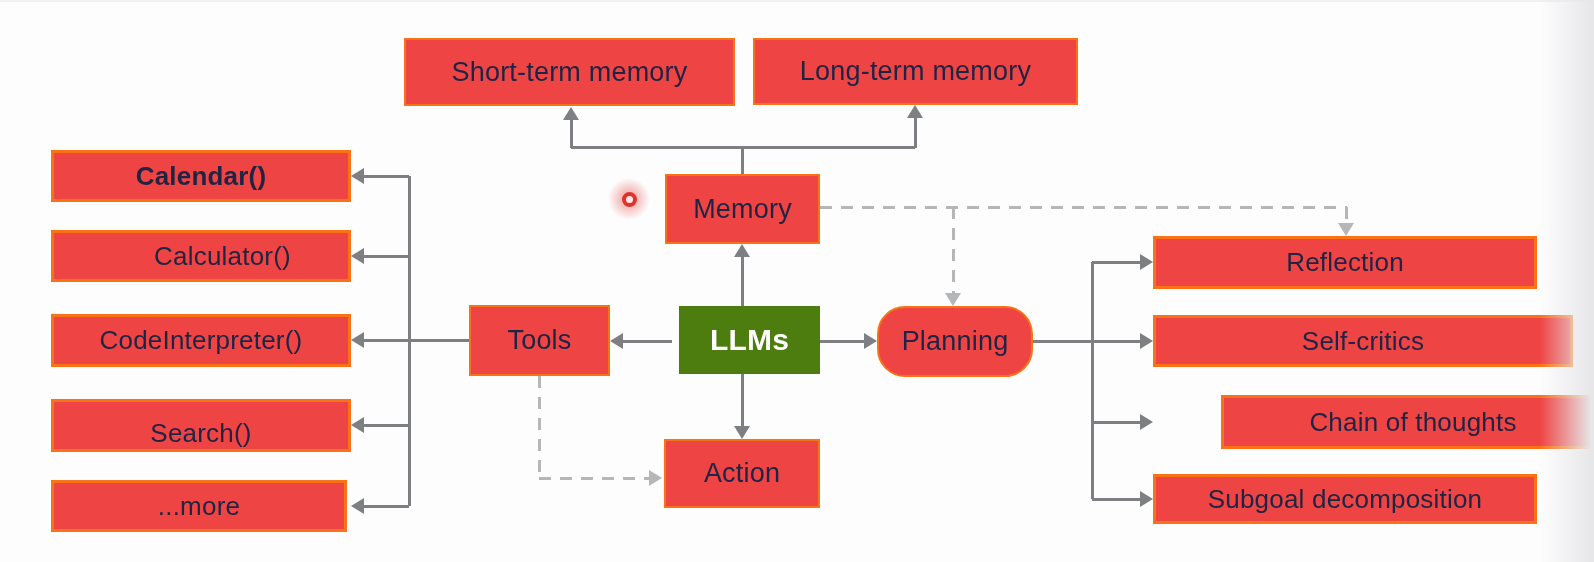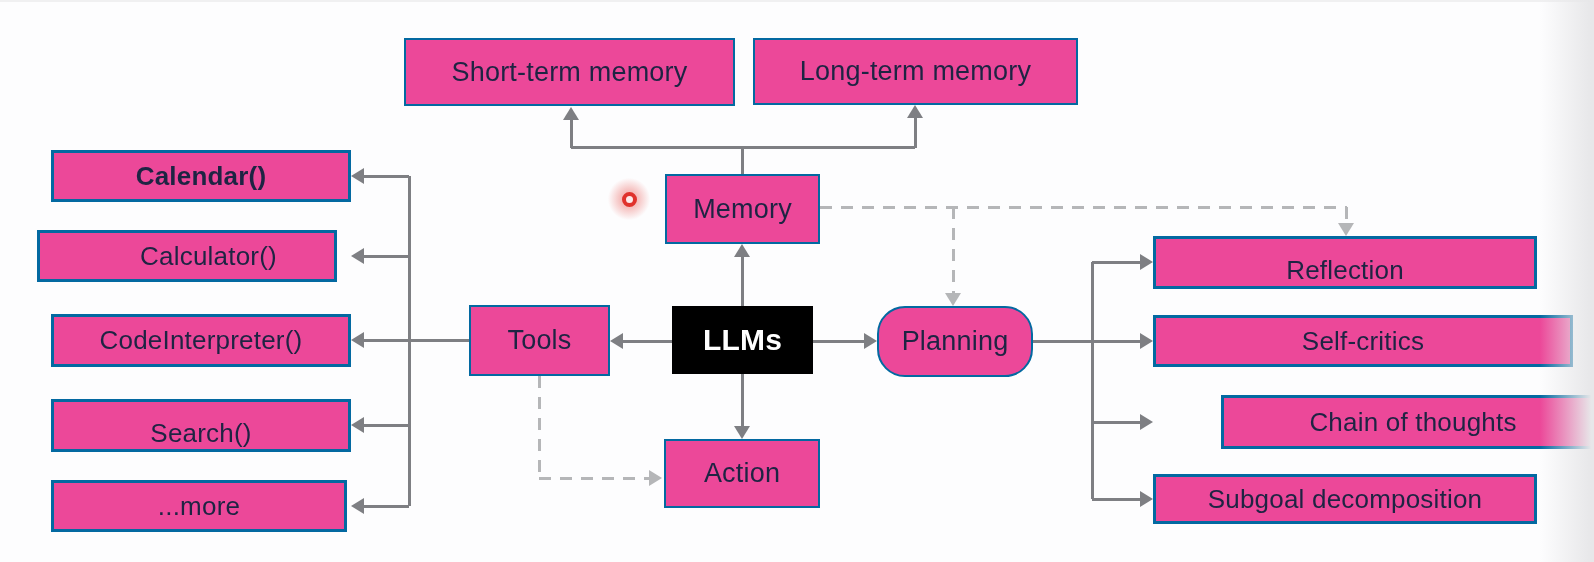--- a/index.html
+++ b/index.html
@@ -13,34 +13,35 @@
   #top-sliver{position:absolute;left:0;top:0;width:100%;height:2px;background:#f0f0f1;}
   #right-fade{
     position:absolute;top:0;right:0;width:54px;height:100%;
     background:linear-gradient(to right, rgba(230,230,232,0) 0%, #e7e7e9 95%);
     pointer-events:none;
   }
   .node{
     position:absolute;
     box-sizing:border-box;
     display:flex;align-items:center;justify-content:center;
-    background:#ec4899;
-    border:3px solid #0369a1;
+    background:#ef4444;
+    border:3px solid #f97316;
     color:#1e2443;
     font-size:26px;
     letter-spacing:0.2px;
     white-space:nowrap;
   }
   .node.center{border-width:2px;font-size:27px;}
   .node.primary{
-    background:#000000;
+    background:#4d7c0f;
     border:none;
     color:#ffffff;
     font-weight:bold;
     font-size:30px;
+    margin-left:7px;
   }
   .line{position:absolute;}
   .line.solid{background:#7e7f83;}
   .line.dashed-h{background:repeating-linear-gradient(90deg,#b5b6b8 0 12px,transparent 12px 21px);}
   .line.dashed-v{background:repeating-linear-gradient(180deg,#b5b6b8 0 12px,transparent 12px 21px);}
   .arrow{position:absolute;width:0;height:0;}
   .arrow.right{border-top:8px solid transparent;border-bottom:8px solid transparent;border-left:13px solid #7e7f83;}
   .arrow.left{border-top:8px solid transparent;border-bottom:8px solid transparent;border-right:13px solid #7e7f83;}
   .arrow.up{border-left:8px solid transparent;border-right:8px solid transparent;border-bottom:13px solid #7e7f83;}
   .arrow.down{border-left:8px solid transparent;border-right:8px solid transparent;border-top:13px solid #7e7f83;}
@@ -123,33 +124,33 @@
       </div>
       <div class="node center" style="left: 877px; top: 306px; width: 156px; height: 71px; border-radius: 28px;">
         <span>Planning</span>
       </div>
       <div class="node center" style="left: 664px; top: 439px; width: 156px; height: 69px;">
         <span>Action</span>
       </div>
       <div class="node " style="left: 51px; top: 150px; width: 300px; height: 52px; font-weight: bold;">
         <span>Calendar()</span>
       </div>
-      <div class="node " style="left: 37px; top: 230px; width: 300px; height: 52px; padding-left: 43px;">
+      <div class="node " style="left: 51px; top: 230px; width: 300px; height: 52px; padding-left: 43px;">
         <span>Calculator()</span>
       </div>
       <div class="node " style="left: 51px; top: 314px; width: 300px; height: 53px;">
         <span>CodeInterpreter()</span>
       </div>
       <div class="node " style="left: 51px; top: 399px; width: 300px; height: 53px; align-items: flex-end;">
         <span>Search()</span>
       </div>
       <div class="node " style="left: 51px; top: 480px; width: 296px; height: 52px;">
         <span>...more</span>
       </div>
-      <div class="node " style="left: 1153px; top: 236px; width: 384px; height: 53px; align-items: flex-end;">
+      <div class="node " style="left: 1153px; top: 236px; width: 384px; height: 53px;">
         <span>Reflection</span>
       </div>
       <div class="node " style="left: 1153px; top: 315px; width: 420px; height: 52px;">
         <span>Self-critics</span>
       </div>
       <div class="node " style="left: 1221px; top: 395px; width: 384px; height: 54px;">
         <span>Chain of thoughts</span>
       </div>
       <div class="node " style="left: 1153px; top: 474px; width: 384px; height: 50px;">
         <span>Subgoal decomposition</span>

